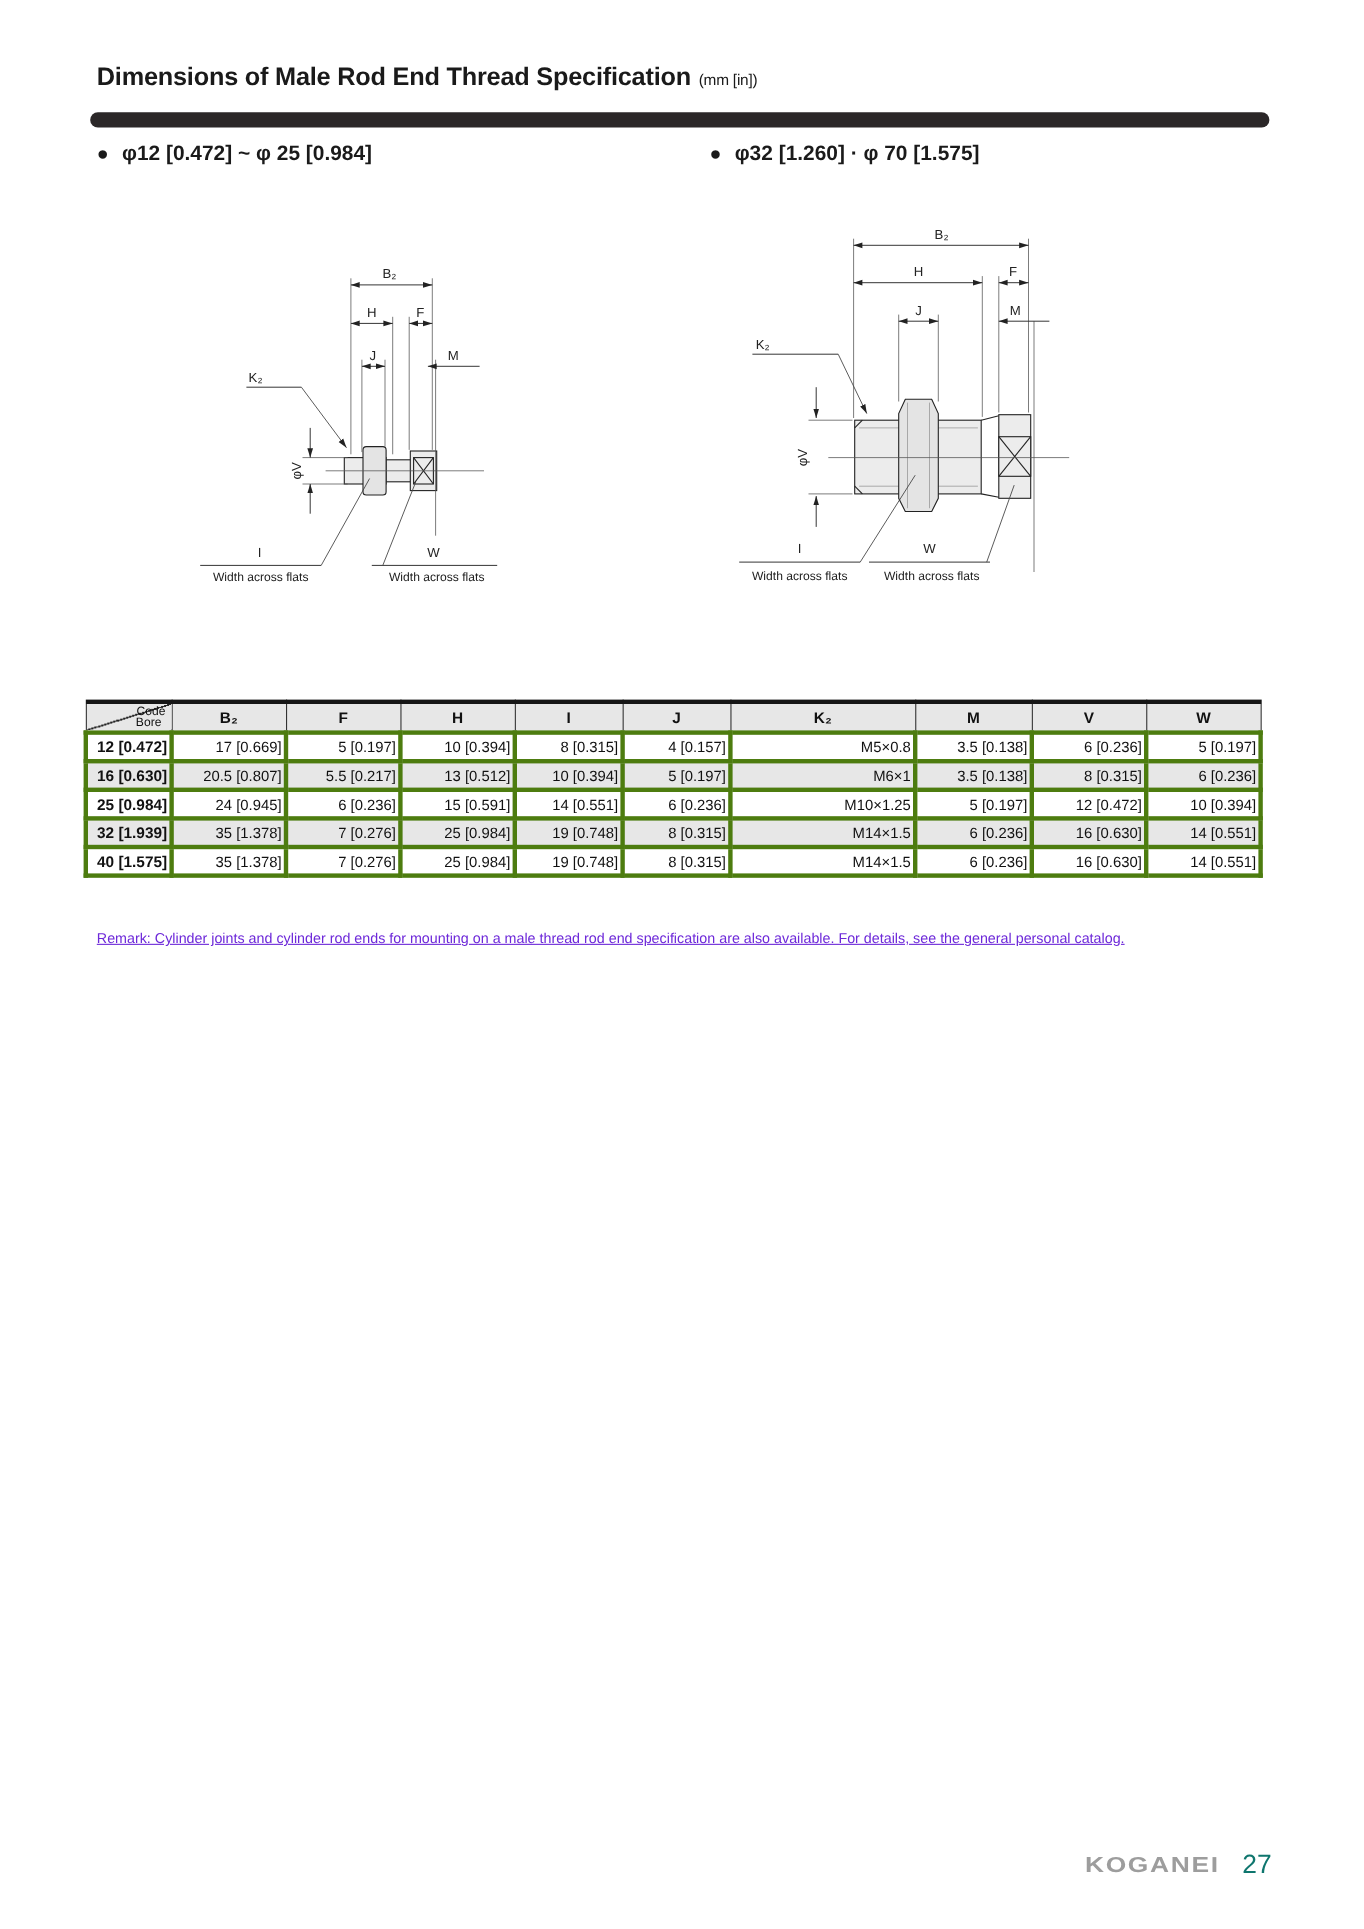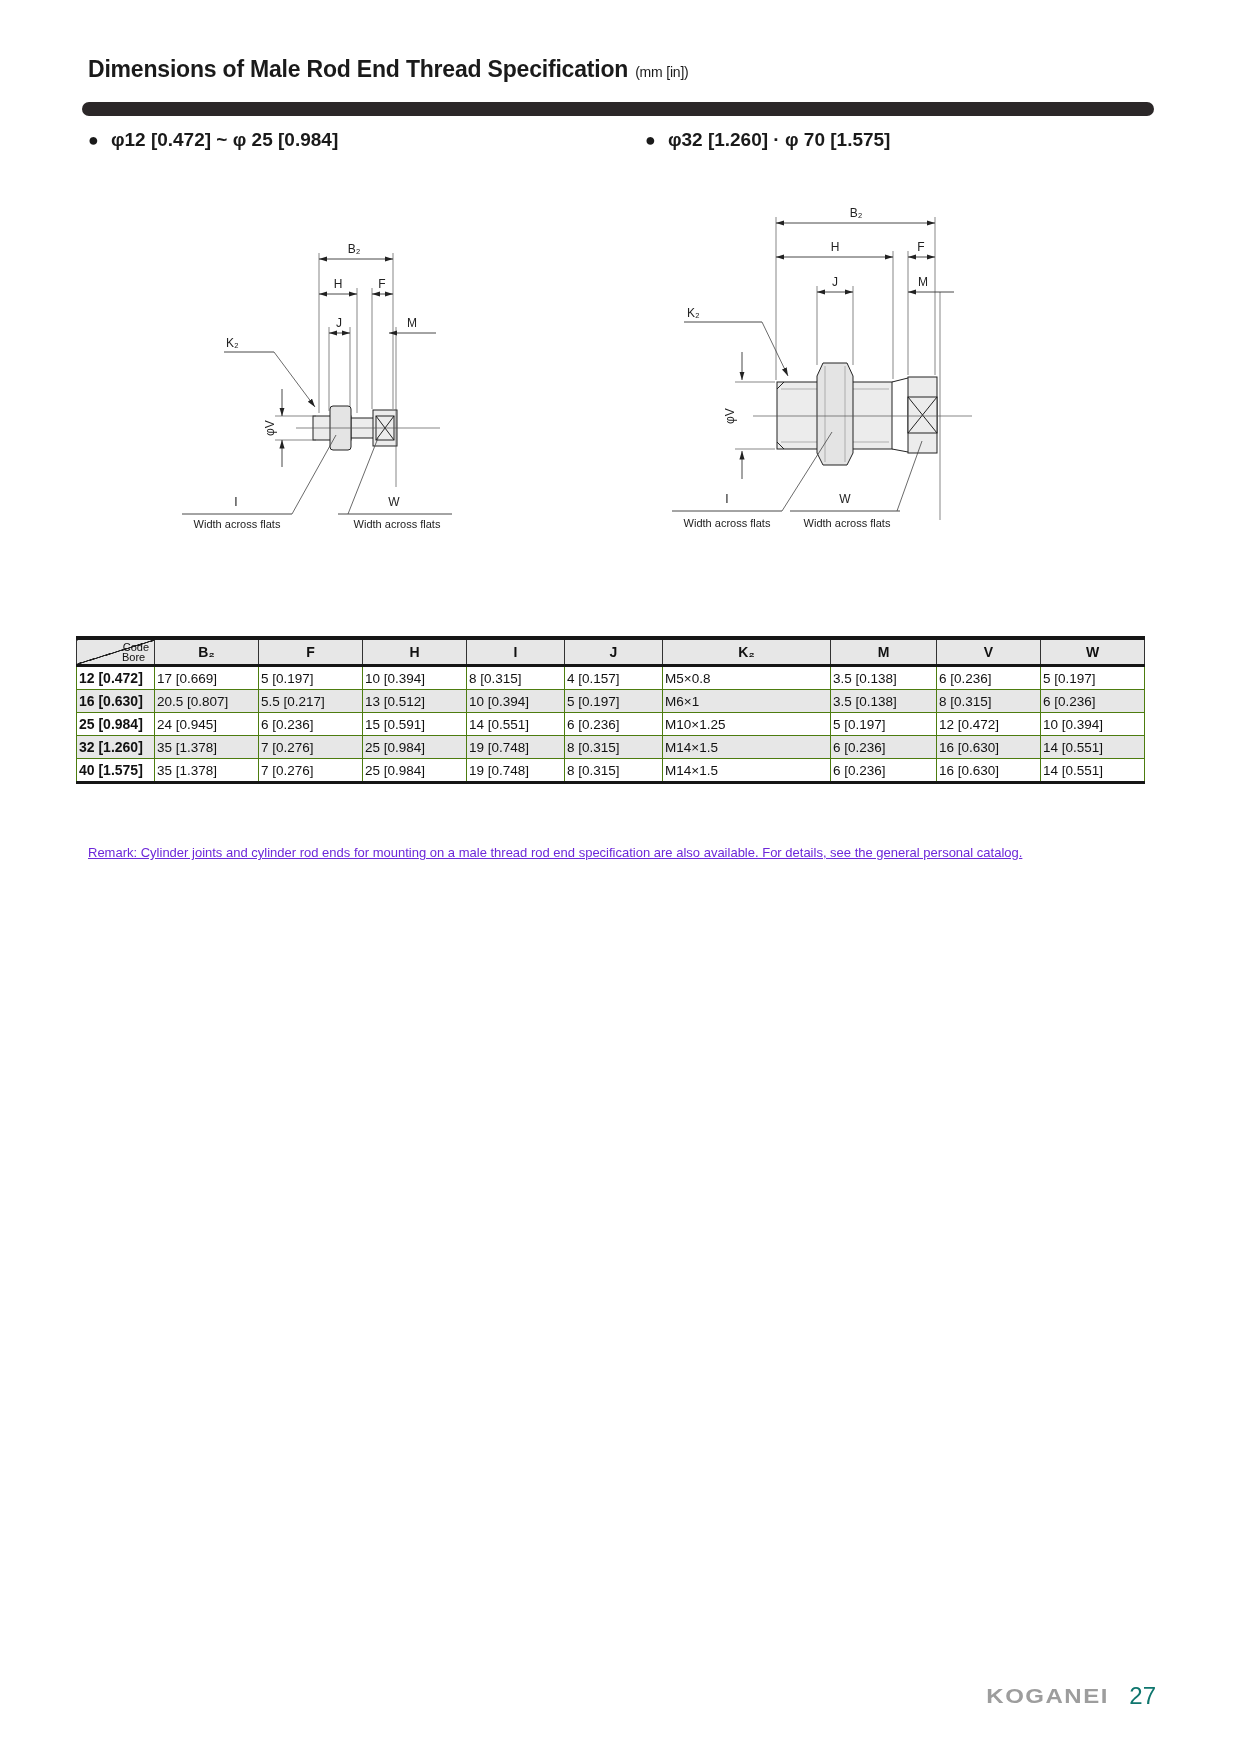--- a/index.html
+++ b/index.html
@@ -34,21 +34,21 @@
   .underln{stroke:#333;stroke-width:0.9;}
   marker path{fill:#222;stroke:none;}
 
   
   .table-wrap{left:76px;top:636px;width:1068px;}
   table{border-collapse:collapse;width:1068px;table-layout:fixed;
         border-top:4px solid #161616;border-bottom:3px solid #161616;
         border-left:1px solid #222;border-right:1px solid #222;}
   thead th{background:#e7e7e7;border:1px solid #333;border-bottom:3px solid #161616;
            font-size:14px;font-weight:bold;padding:4px 0;color:#111;}
-  tbody td{border:1px solid #4d7c0f;font-size:13.5px;text-align:left;padding:3px 2px;color:#111;margin-top:28px;}
+  tbody td{border:4px solid #4d7c0f;font-size:13.5px;text-align:right;padding:3px 2px;color:#111;margin-top:28px;}
   tbody tr:nth-child(even){background:#e7e7e7;}
   tbody td.bore{font-weight:bold;font-size:14px;}
   th.corner{position:relative;
     background-color:#e7e7e7;
     background-image:linear-gradient(to bottom right,transparent calc(50% - 0.7px),#222 calc(50% - 0.7px),#222 calc(50% + 0.7px),transparent calc(50% + 0.7px));}
   th.corner .c-top{position:absolute;top:1px;right:5px;font-size:11px;font-weight:normal;}
   th.corner .c-bot{position:absolute;bottom:1px;left:5px;font-size:11px;font-weight:normal;padding-left:40px;}
 
   .remark{left:88px;top:832px;width:1075px;font-size:13px;color:#6d28d9;text-decoration:underline;}
 
@@ -274,21 +274,21 @@
           <td>6 [0.236]</td>
           <td>15 [0.591]</td>
           <td>14 [0.551]</td>
           <td>6 [0.236]</td>
           <td>M10×1.25</td>
           <td>5 [0.197]</td>
           <td>12 [0.472]</td>
           <td>10 [0.394]</td>
         </tr>
         <tr>
-          <td class="bore">32 [1.260]</td>
+          <td class="bore">32 [1.939]</td>
           <td>35 [1.378]</td>
           <td>7 [0.276]</td>
           <td>25 [0.984]</td>
           <td>19 [0.748]</td>
           <td>8 [0.315]</td>
           <td>M14×1.5</td>
           <td>6 [0.236]</td>
           <td>16 [0.630]</td>
           <td>14 [0.551]</td>
         </tr>

